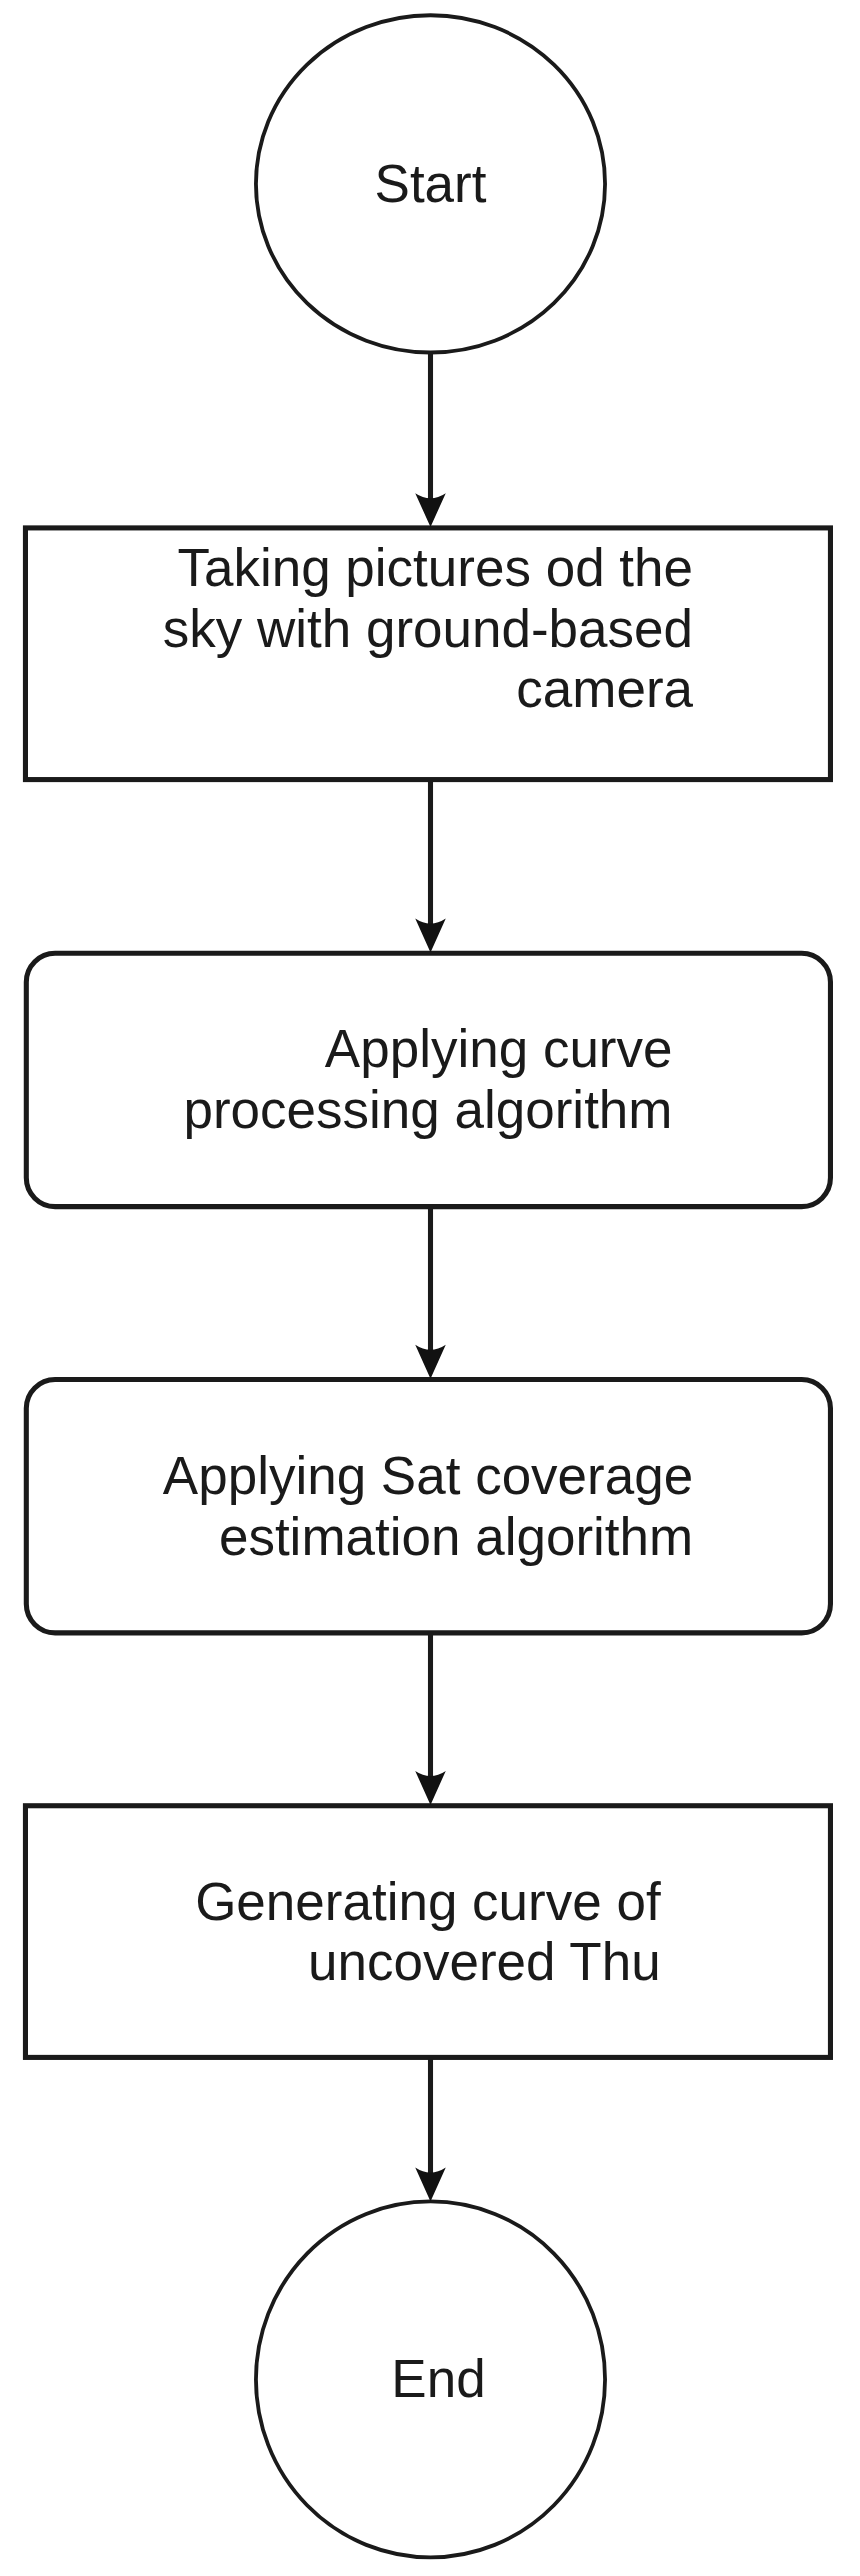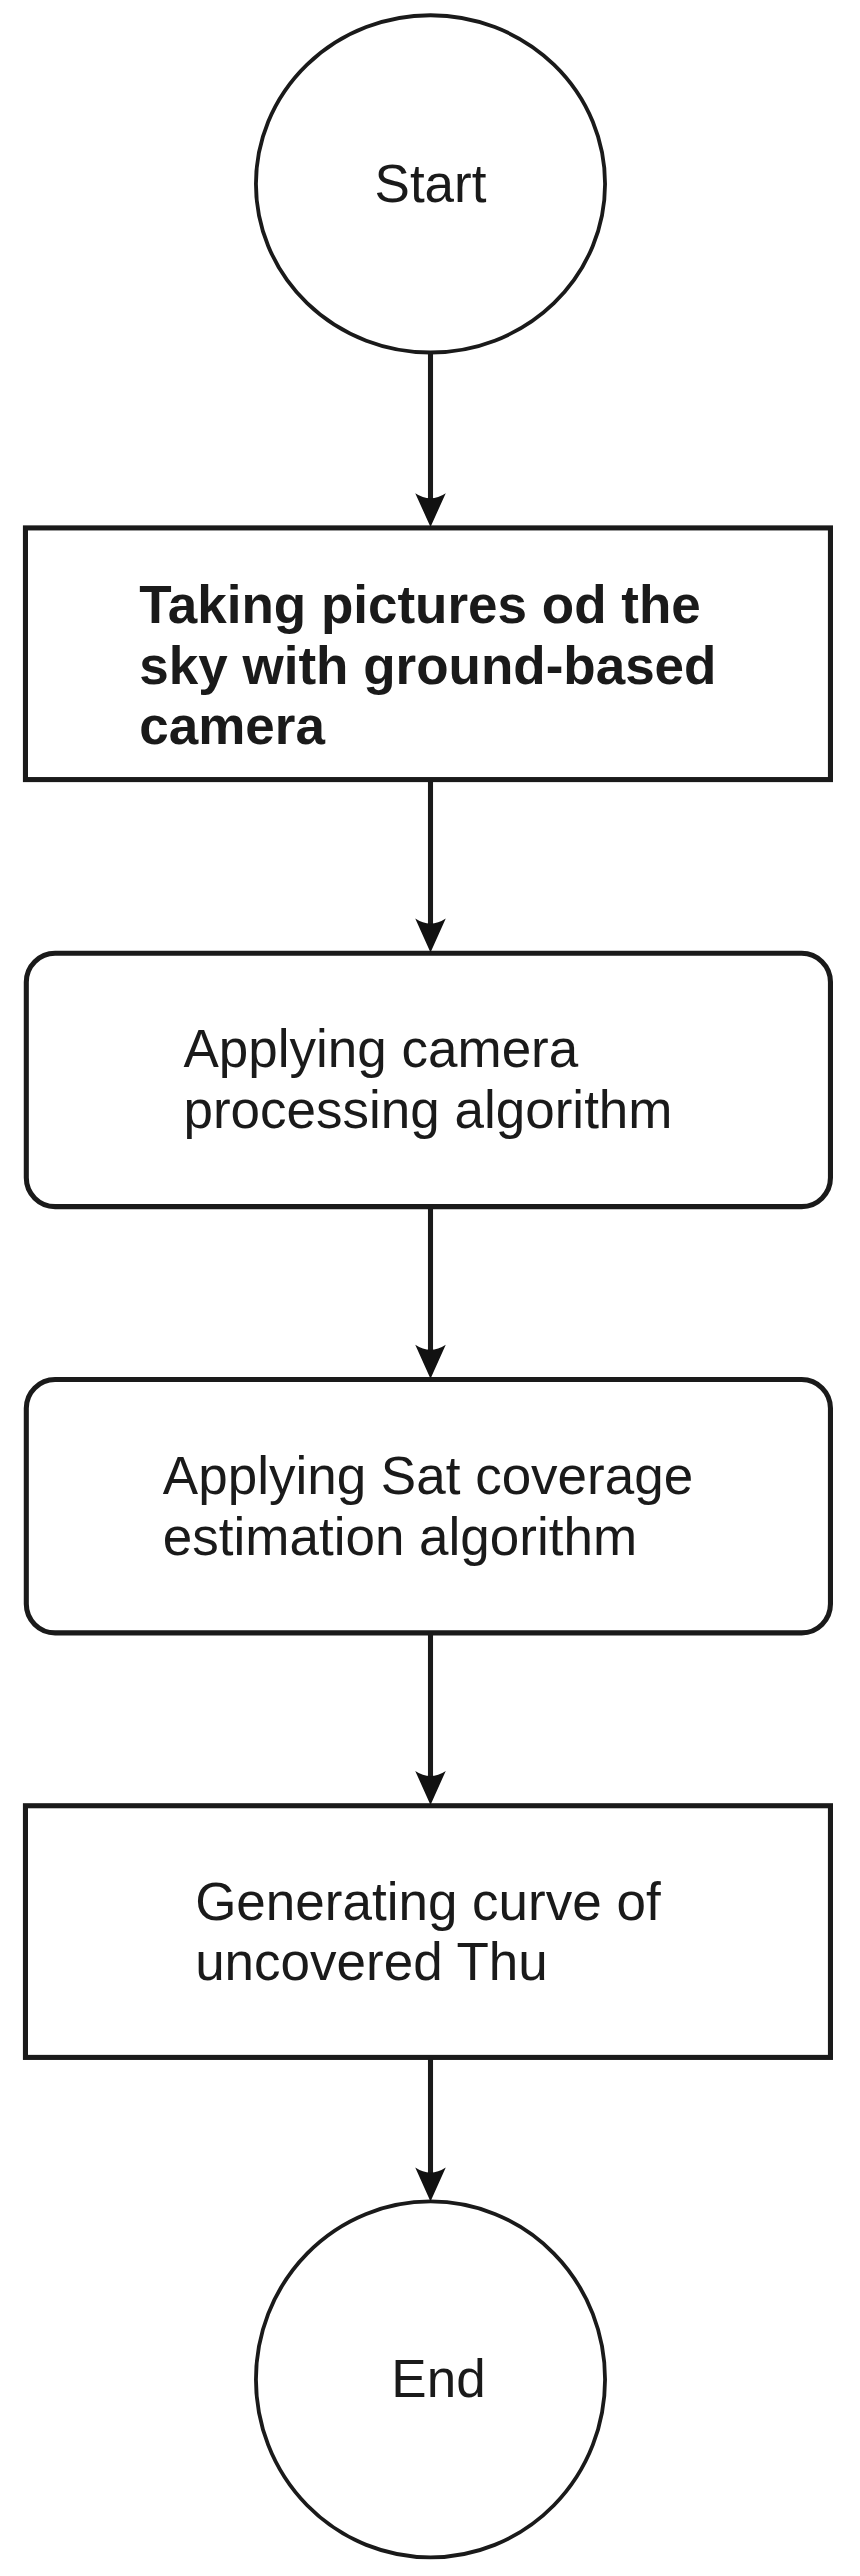--- a/index.html
+++ b/index.html
@@ -39,21 +39,21 @@
   }
   .connector-head {
     fill: #111111;
     stroke: none;
   }
   .node-label {
     position: absolute;
     display: flex;
     align-items: center;
     justify-content: center;
-    text-align: left;
+    text-align: right;
     color: #1a1a1a;
     font-family: "Liberation Sans", sans-serif;
     font-weight: 400;
     line-height: 1.14;
     letter-spacing: 0px;
     white-space: pre-line;
     box-sizing: border-box;
     pointer-events: none;
   }
   .label-terminator { font-size: 53px; }
@@ -99,25 +99,25 @@
     </g>
 
     <g>
       <line class="connector-line" x1="508" y1="2428" x2="508" y2="2576"></line>
       <path class="connector-head" d="M 508 2598 L 490 2558 Q 508 2570 526 2558 Z"></path>
     </g>
   </svg>
 
   <div class="node-label label-terminator" style="left:256px; top:15.3px; width:349px; height:337px;">Start</div>
 
-  <div class="node-label label-process" style="left:25.4px; top:540px; width:805px; height:252px; padding:0 12px;font-weight:bold;">Taking pictures od the
+  <div class="node-label label-process" style="left:25.4px; top:503px; width:805px; height:252px; padding:0 12px;">Taking pictures od the
 sky with ground-based
 camera</div>
 
-  <div class="node-label label-process" style="left:26px; top:953px; width:804px; height:253px; padding:0 17px;">Applying camera
+  <div class="node-label label-process" style="left:26px; top:953px; width:804px; height:253px; padding:0 17px;">Applying curve
 processing algorithm</div>
 
   <div class="node-label label-process" style="left:26px; top:1380px; width:804px; height:253px; padding:0 12px;">Applying Sat coverage
 estimation algorithm</div>
 
   <div class="node-label label-process" style="left:25.4px; top:1806px; width:805px; height:252px; padding:0 17px;">Generating curve of
 uncovered Thu</div>
 
   <div class="node-label label-terminator" style="left:264px; top:2201px; width:349px; height:356px;">End</div>
 

